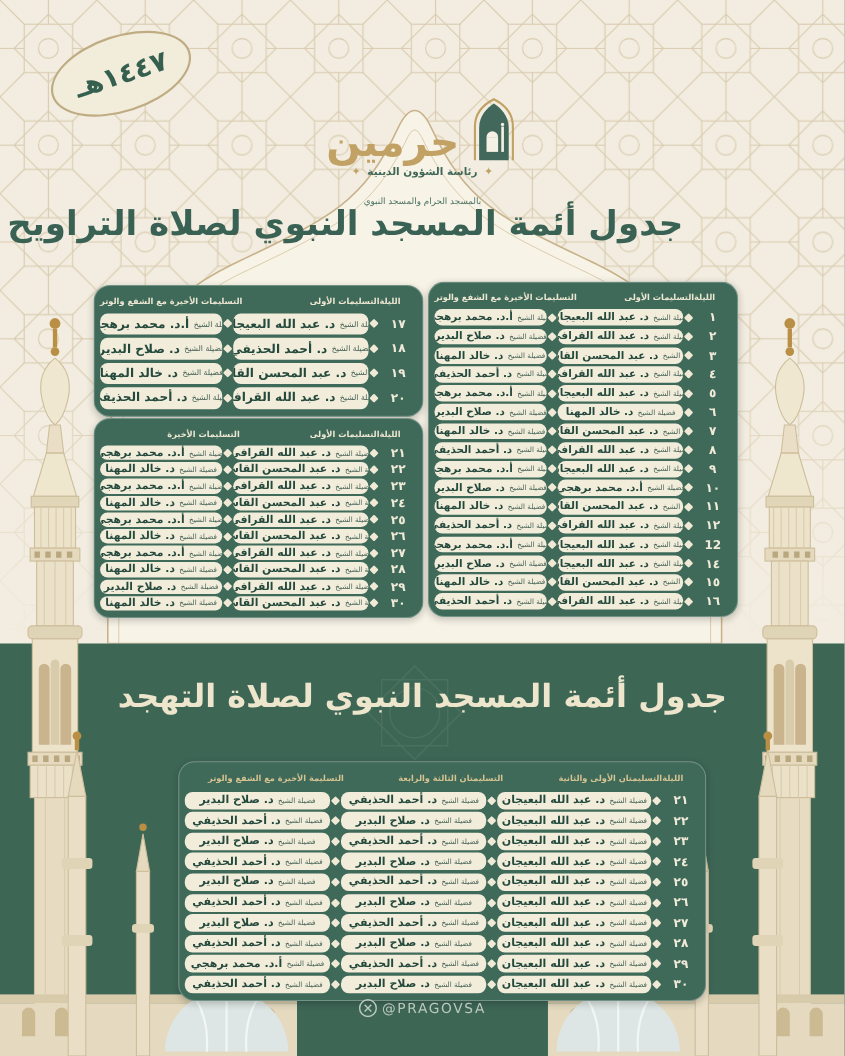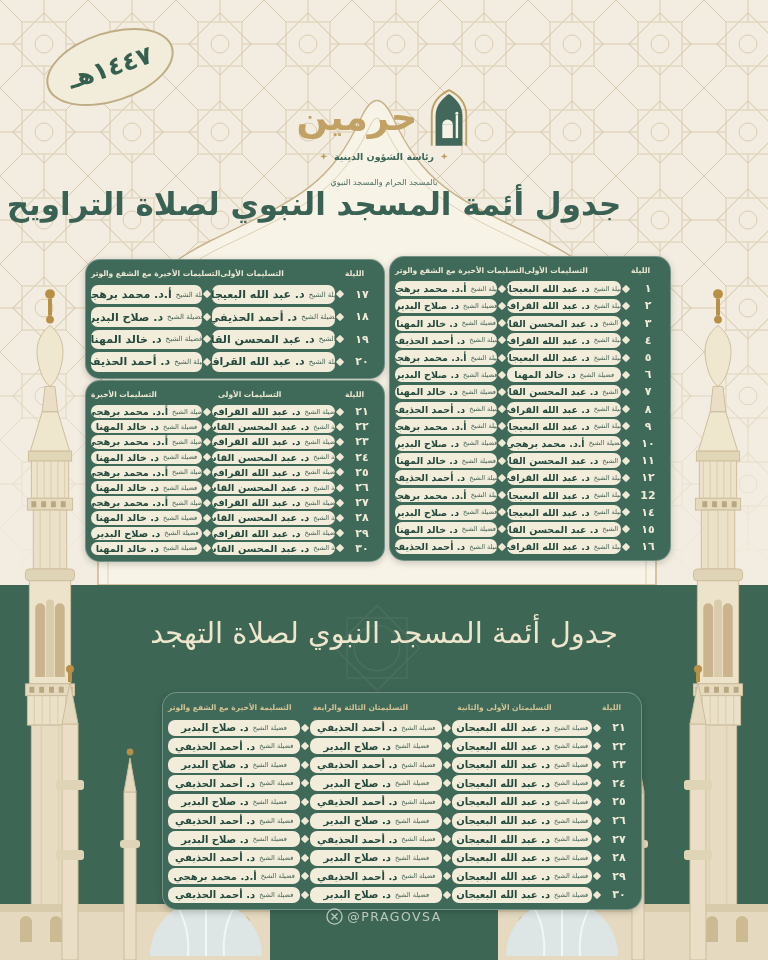--- a/index.html
+++ b/index.html
@@ -7,35 +7,35 @@
          background:#F2EDE0;font-family:"DejaVu Sans",sans-serif;}
   .layer{position:absolute;}
   
   #pattern-svg{top:0;left:0;z-index:0;}
   #arch-svg{top:0;left:0;z-index:1;}
   .year-badge{left:44px;top:32px;width:128px;height:66px;z-index:4;
       transform:rotate(-18deg);border:2px solid #BFAC83;border-radius:50%;
       background:#F2ECDA;display:flex;align-items:center;justify-content:center;
       color:#35604F;font-size:25px;font-weight:bold;}
   .logo{top:86px;left:0;width:768px;z-index:4;display:flex;flex-direction:column;align-items:center;}
-  .logo-row{display:flex;align-items:center;gap:8px;}
+  .logo-row{display:flex;align-items:flex-end;gap:8px;}
   .wordmark{color:#C2A264;font-size:37px;font-weight:bold;line-height:1;}
   .org-line1{display:flex;align-items:center;gap:6px;margin-top:3px;
       color:#3E6757;font-size:9.5px;font-weight:bold;}
   .org-star{color:#C2A264;font-size:10px;}
   .org-line2{color:#4A7163;font-size:8px;margin-top:16px;}
   .taraweeh-title{top:186px;left:0;width:628px;z-index:4;text-align:center;
       color:#3A6254;font-size:31px;font-weight:bold;direction:rtl;}
   
   .sched-table{position:absolute;z-index:5;background:#3F6A59;border:1px solid rgba(255,255,255,.28);
       border-radius:15px;padding:4px 5px 6px;box-shadow:0 2px 7px rgba(0,0,0,.20);box-sizing:border-box;}
   .t-head{display:flex;direction:rtl;align-items:center;height:18px;
       color:#EDE7D3;font-size:7.5px;font-weight:bold;}
   .h-night{width:34px;text-align:left;flex:none;}
-  .h-col{flex:1;text-align:left;white-space:nowrap;}
+  .h-col{flex:1;text-align:right;white-space:nowrap;}
   .t-head .h-col:first-of-type{flex:1.12;}
   .t-row{display:flex;direction:rtl;margin-top:2.4px;}
   .night{width:34px;flex:none;display:flex;align-items:center;justify-content:center;
       color:#F0EAD8;font-weight:bold;font-size:11px;}
   .diamond{width:6px;height:6px;flex:none;background:#EFE9D6;transform:rotate(45deg);
       align-self:center;margin:0 2px;border-radius:1px;}
   .cell{flex:1;background:#F2ECDA;border-radius:7px;display:flex;direction:rtl;
       align-items:center;justify-content:center;gap:4px;padding:0 4px;overflow:hidden;
       color:#24493D;}
   .t-row .cell:first-of-type{flex:1.12;}
@@ -51,21 +51,21 @@
   .tbl-left-bottom .t-row{margin-top:2px;}
   .tbl-tahajjud{top:692px;left:162px;width:480px;}
   .tbl-tahajjud .t-head{height:20px;color:#D6C392;}
   .tbl-tahajjud .cell{height:16px;} .tbl-tahajjud .nm{font-size:10px;}
   .tbl-tahajjud .t-row{margin-top:2.6px;}
   .tbl-tahajjud .t-row .cell:first-of-type,.tbl-tahajjud .t-head .h-col:first-of-type{flex:1.06;}
   
   .green-sec{top:585px;left:0;width:768px;height:375px;background:#3D6655;z-index:2;}
   #medallion-svg{top:588px;left:287px;z-index:2;opacity:.08;}
   .tahajjud-title{top:616px;left:0;width:768px;z-index:4;text-align:center;
-      color:#EDE5CC;font-size:29px;font-weight:normal;direction:rtl;}
+      color:#EDE5CC;font-size:29px;font-weight:bold;direction:rtl;}
   .footer{top:908px;left:0;width:768px;z-index:6;display:flex;align-items:center;
       justify-content:center;gap:4px;color:#BCC9BE;font-size:12.5px;letter-spacing:1.5px;}
   
   .minaret-l{top:284px;left:-4px;z-index:3;}
   .minaret-r{top:284px;right:-4px;z-index:3;transform:scaleX(-1);}
   .cluster-l{bottom:0;left:0;z-index:3;}
   .cluster-r{bottom:0;right:0;z-index:3;transform:scaleX(-1);}
 </style>
 </head>
 <body>

